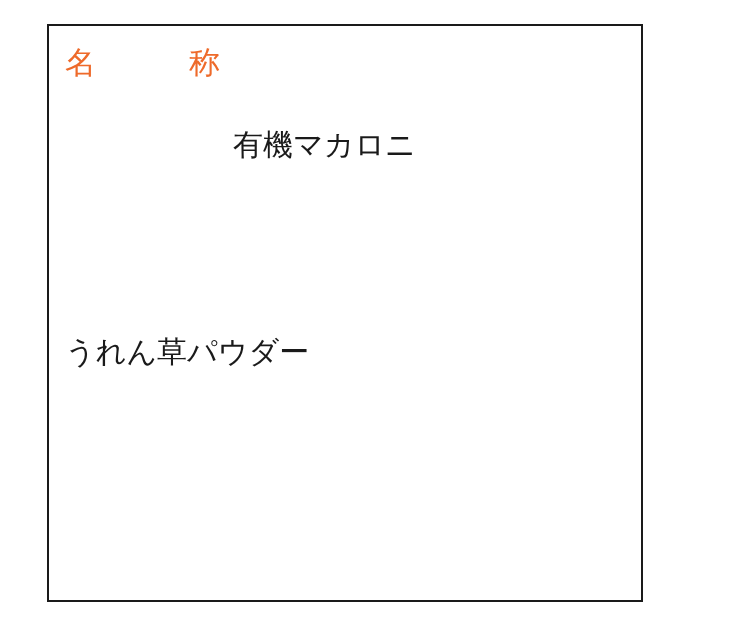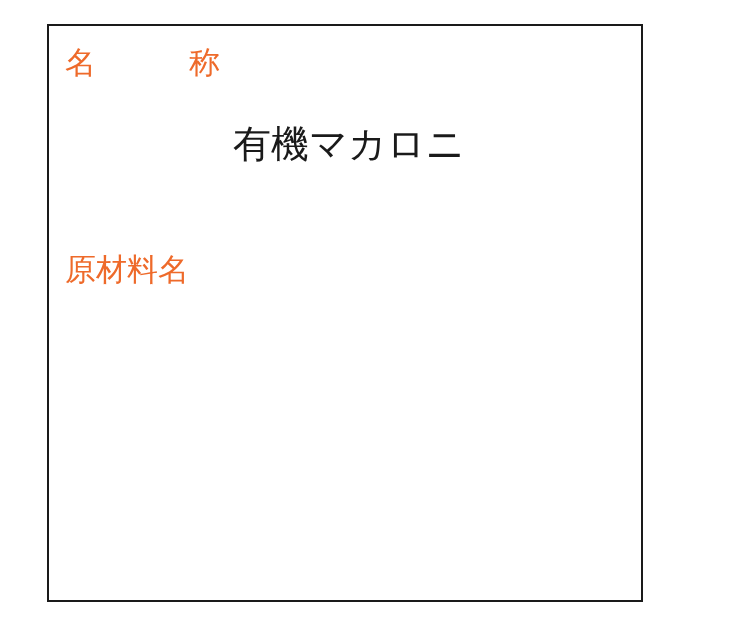--- a/index.html
+++ b/index.html
@@ -40,21 +40,21 @@
     flex: 0 0 168px;
     color: #ee6a2a;
     font-size: 31px;
     line-height: 41px;
     letter-spacing: 0px;
     white-space: nowrap;
   }
   .desc {
     flex: 1 1 auto;
     color: #1a1a1a;
-    font-size: 38px;
+    font-size: 30px;
     line-height: 41px;
     white-space: pre-wrap;
     font-family: Liberation Serif, serif;
   }
   .desc .cont {
     display: block;
   }
 </style>
 </head>
 <body>
@@ -63,19 +63,19 @@
   <div class="rows">
 
     <div class="row">
       <div class="term">名　　　称</div>
       <div class="desc">
         <span class="cont">有機マカロニ</span>
       </div>
     </div>
 
     <div class="row">
-      <div class="term">原材料名</div>
       <div class="desc">
+        <span class="cont">うれん草パウダー</span>
       </div>
     </div>
 
   </div>
 </div>
 
 </body></html>

